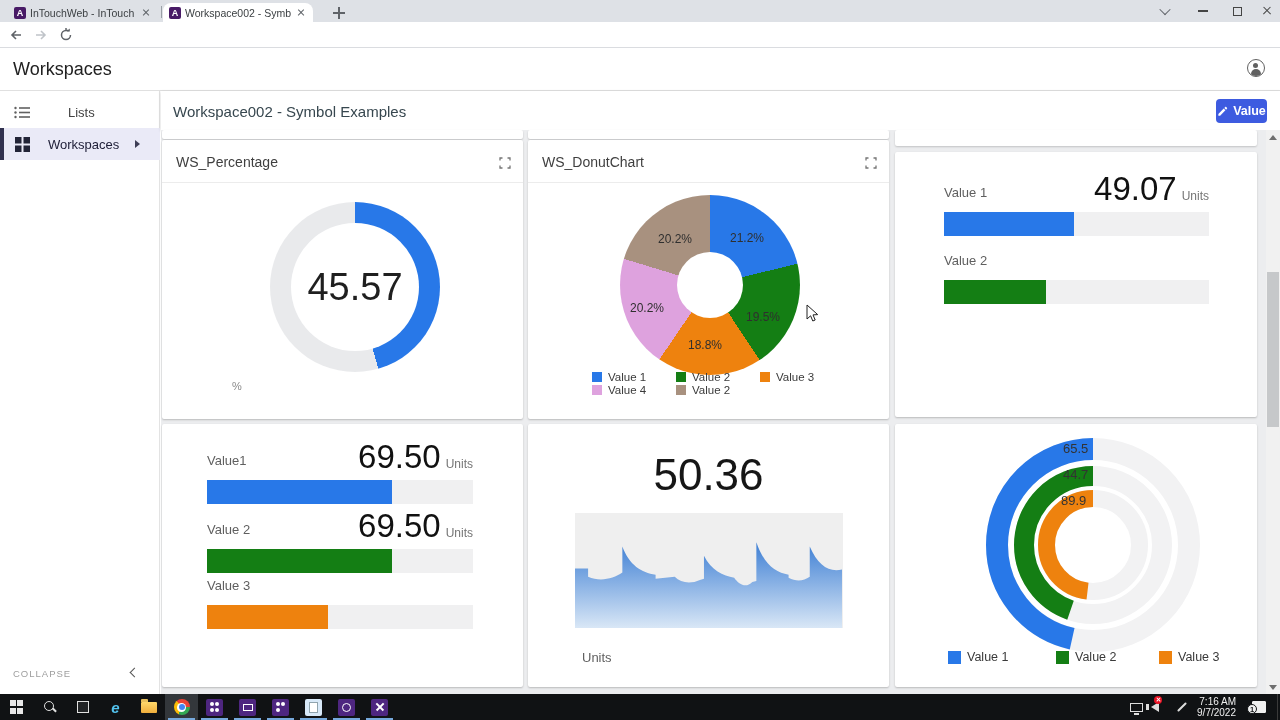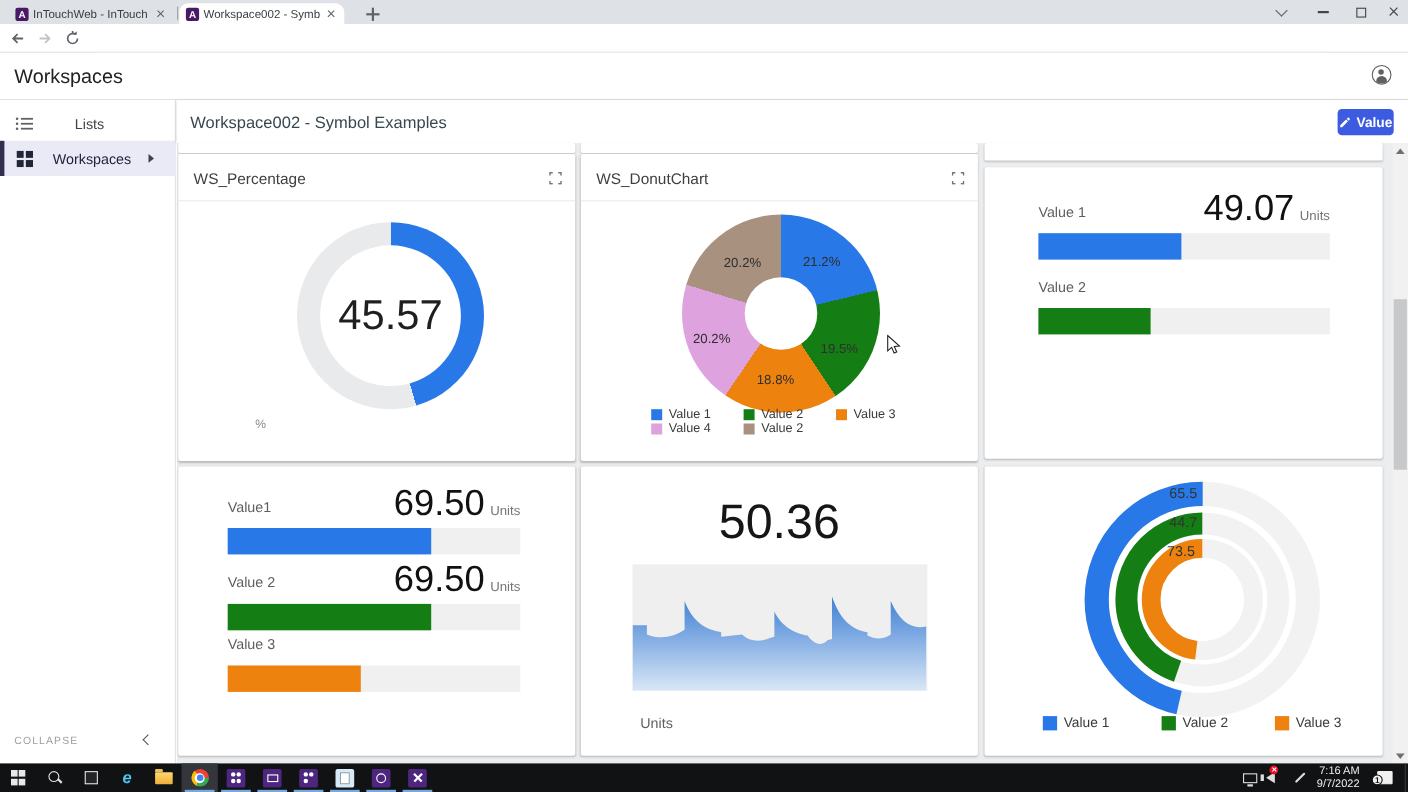--- a/index.html
+++ b/index.html
@@ -426,21 +426,21 @@
           <circle class="track" r="96" stroke-width="22"></circle>
           <circle class="track" r="69" stroke-width="20"></circle>
           <circle class="track" r="46.5" stroke-width="17"></circle>
           <circle class="arc" r="96" stroke-width="22" pathLength="100" stroke="#2878E8" stroke-dasharray="46.5 53.5"></circle>
           <circle class="arc" r="69" stroke-width="20" pathLength="100" stroke="#147E14" stroke-dasharray="44.7 55.3"></circle>
           <circle class="arc" r="46.5" stroke-width="17" pathLength="100" stroke="#EE820E" stroke-dasharray="48.1 51.9"></circle>
         </g>
       </svg>
       <span class="radial-label" style="left:168px;top:17px;">65.5</span>
       <span class="radial-label" style="left:168px;top:43px;">44.7</span>
-      <span class="radial-label" style="left:166px;top:69px;">73.5</span>
+      <span class="radial-label" style="left:166px;top:69px;">89.9</span>
       <div class="legend-item radial-legend" style="left:53px;top:226px;">
         <span class="swatch" style="background: rgb(40, 120, 232);"></span>
           <span class="legend-text">Value 1</span>
       </div>
       <div class="legend-item radial-legend" style="left:161px;top:226px;">
         <span class="swatch" style="background: rgb(20, 126, 20);"></span>
           <span class="legend-text">Value 2</span>
       </div>
       <div class="legend-item radial-legend" style="left:264px;top:226px;">
         <span class="swatch" style="background: rgb(238, 130, 14);"></span>

